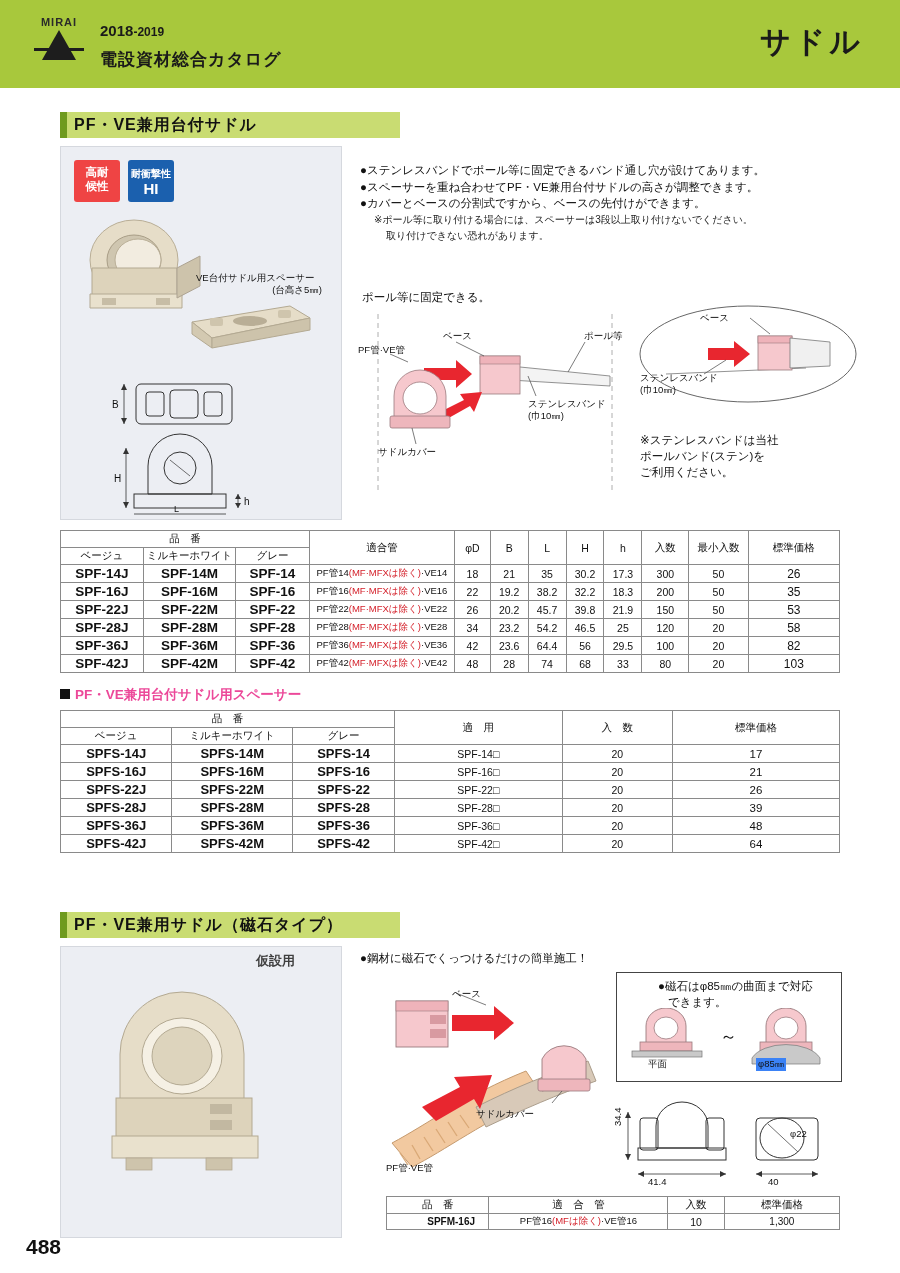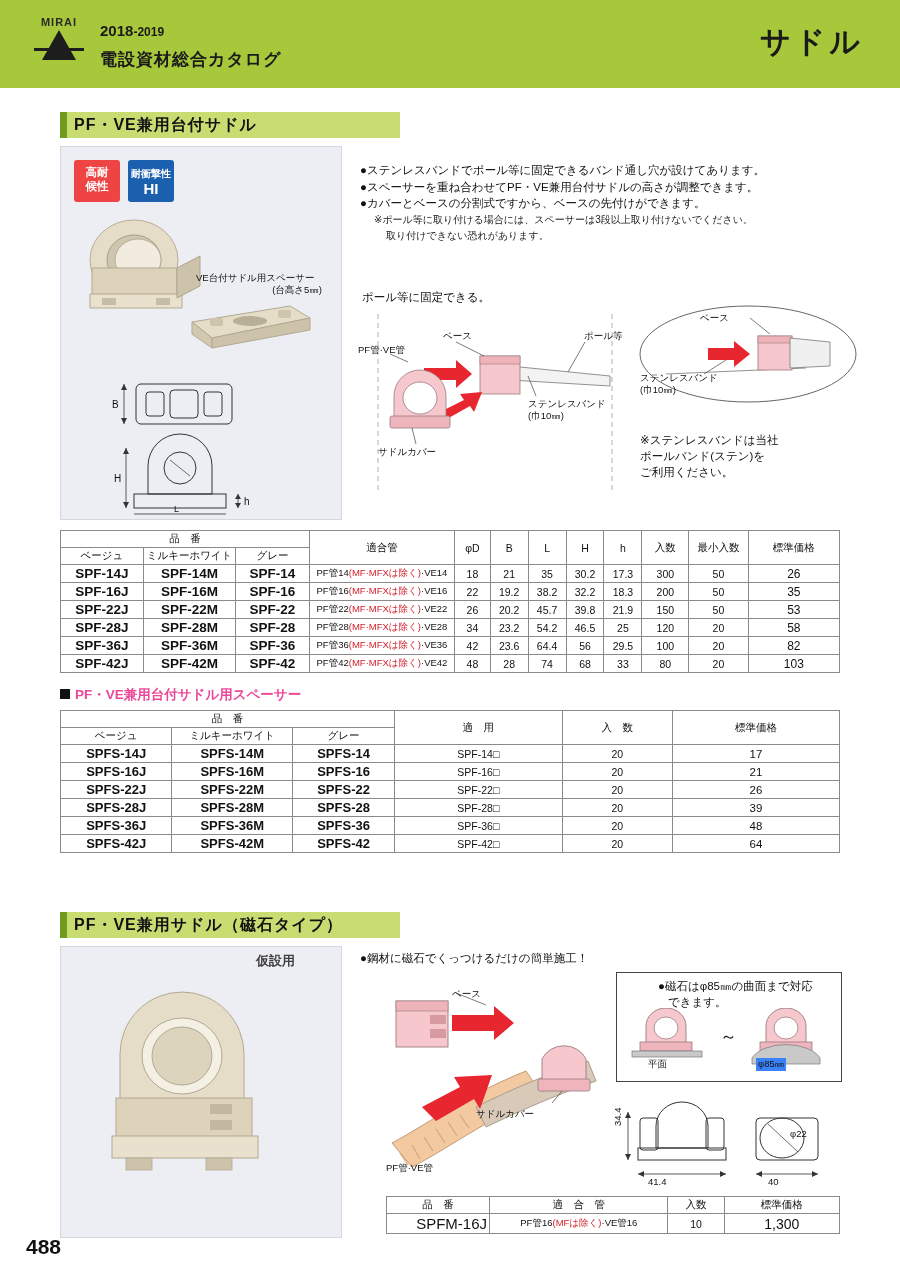--- a/index.html
+++ b/index.html
@@ -554,21 +554,21 @@
   <thead>
     <tr>
       <th style="width:100px">品　番</th>
       <th style="width:184px">適　合　管</th>
       <th style="width:54px">入数</th>
       <th style="width:116px">標準価格</th>
     </tr>
   </thead>
   <tbody>
       <tr>
-        <td style="font-size: 15px; font-weight: normal; padding-left: 29px;">SPFM-16J</td>
+        <td style="font-size: 10px; font-weight: bold; padding-left: 29px;">SPFM-16J</td>
         <td style="font-size: 9.5px;"><span>PF管16</span><span class="red">(MFは除く)</span><span>·VE管16</span></td>
         <td>10</td>
-        <td style="font-size: 14px; text-align: center;">1,300</td>
+        <td style="font-size: 10px; text-align: center;">1,300</td>
       </tr>
     </tbody>
 </table>
 
 <div class="pagenum">488</div>
 
 </body></html>

